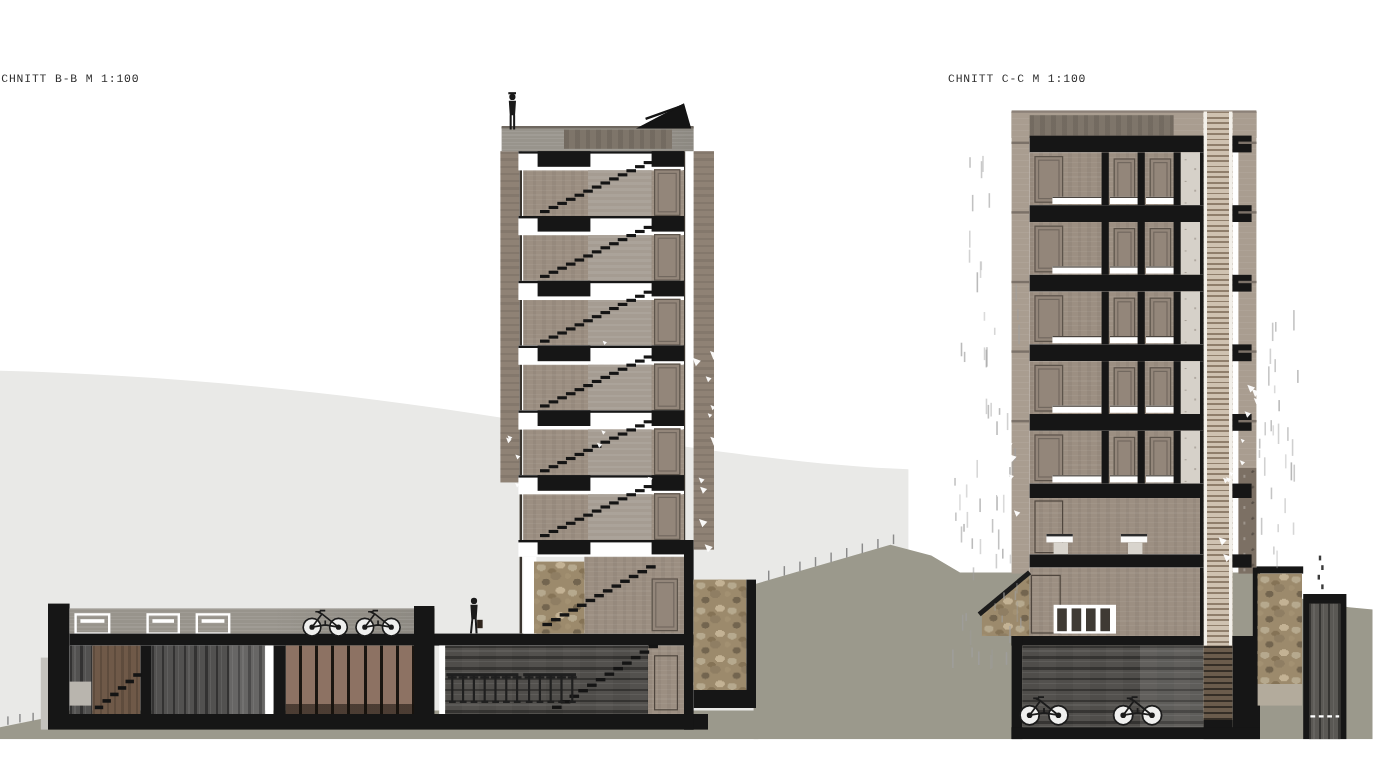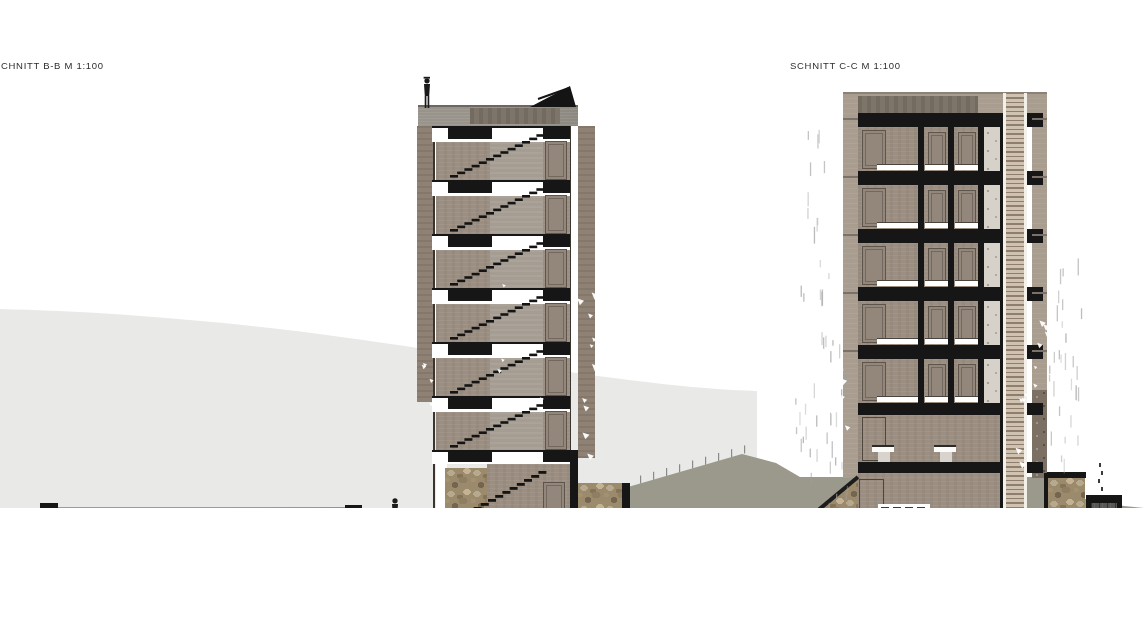--- a/index.html
+++ b/index.html
@@ -1,17 +1,17 @@
 <!DOCTYPE html>
 <html style="--paper: #ffffff; --ink: #161616; --hill: #e9e9e7; --terrain: #9b998c; --wall: #9c8f82; --wallLight: #a99d90; --strip: #a59c92; --door: #93867a; --doorLine: #5d544b; --roofband: #98948c; --screen: #8f8275; --stoneBase: #9c8a6c; --shaft: #cfc2b1; --rain: #a8a8a8;"><head>
 <meta charset="utf-8">
 <style>
   html,body{margin:0;padding:0;background:#fff;}
-  .canvas{position:relative;width:1144px;height:508px;background:var(--paper);overflow:hidden;
-          font-family:Liberation Sans, sans-serif;}
+  .canvas{position:relative;width:1144px;height:616px;background:var(--paper);overflow:hidden;
+          font-family:Liberation Mono, monospace;}
   .abs{position:absolute;}
   svg.layer{position:absolute;left:0;top:0;pointer-events:none;}
   .blk{background:var(--ink);}
   .white{background:#fff;}
   .label{position:absolute;font-size:9.5px;letter-spacing:.7px;color:#2e2e2e;white-space:pre;}
   .wall{background-color:var(--wall);
         background-image:repeating-linear-gradient(180deg,rgba(255,255,255,.05) 0 1px,rgba(0,0,0,0) 1px 4px),
                          repeating-linear-gradient(90deg,rgba(0,0,0,.04) 0 3px,rgba(0,0,0,0) 3px 8px);}
   .wall-light{background-color:var(--wallLight);
         background-image:repeating-linear-gradient(180deg,rgba(255,255,255,.06) 0 1px,rgba(0,0,0,0) 1px 5px);}
@@ -76,21 +76,21 @@
 <div class="canvas" id="canvas">
 
   <svg class="layer" width="1144" height="640">
     <path d="M0,309 C120,312 260,323 430,350 C560,372 680,389 757,391 L757,640 L0,640 Z" style="fill:var(--hill)"></path>
     <path d="M0,606 L40,598 L40,632 L0,632 Z" style="fill:var(--terrain)"></path>
     <path d="M40,592 L632,592 L632,632 L40,632 Z" style="fill:var(--terrain)"></path>
     <path d="M628,487 L742,454 L776,463 L800,477 L1046,477 L1085,499 L1124,506 L1144,508 L1144,638 L628,638 Z" style="fill:var(--terrain)"></path>
   </svg>
 
   <div class="label" style="left:1px;top:60px;">CHNITT B-B M 1:100</div>
-  <div class="label" style="left:790px;top:60px;">SCHNITT C-C M 1:100</div>
+  <div class="label" style="left:790px;top:60px;">CHNITT C-C M 1:100</div>
 
   <div id="scene" class="abs" style="left:0;top:0;width:1144px;height:640px;">
       <div class="abs" style="left: 34px; top: 548px; width: 6px; height: 60px; background: rgb(196, 194, 189);"></div>
       <div class="abs blk" style="left: 40px; top: 503px; width: 18px; height: 92px;"></div>
       <div class="abs roofband" style="left: 58px; top: 507px; width: 304px; height: 21px;"></div>
       <div class="abs skylight" style="left: 62px; top: 511px; width: 30px; height: 18px;"></div>
       <div class="abs skylight" style="left: 122px; top: 511px; width: 28px; height: 18px;"></div>
       <div class="abs skylight" style="left: 163px; top: 511px; width: 29px; height: 18px;"></div>
       <div class="abs blk" style="left: 58px; top: 528px; width: 520px; height: 10px;"></div>
       <div class="abs planks-v" style="left: 58px; top: 538px; width: 19px; height: 57px;"></div>

